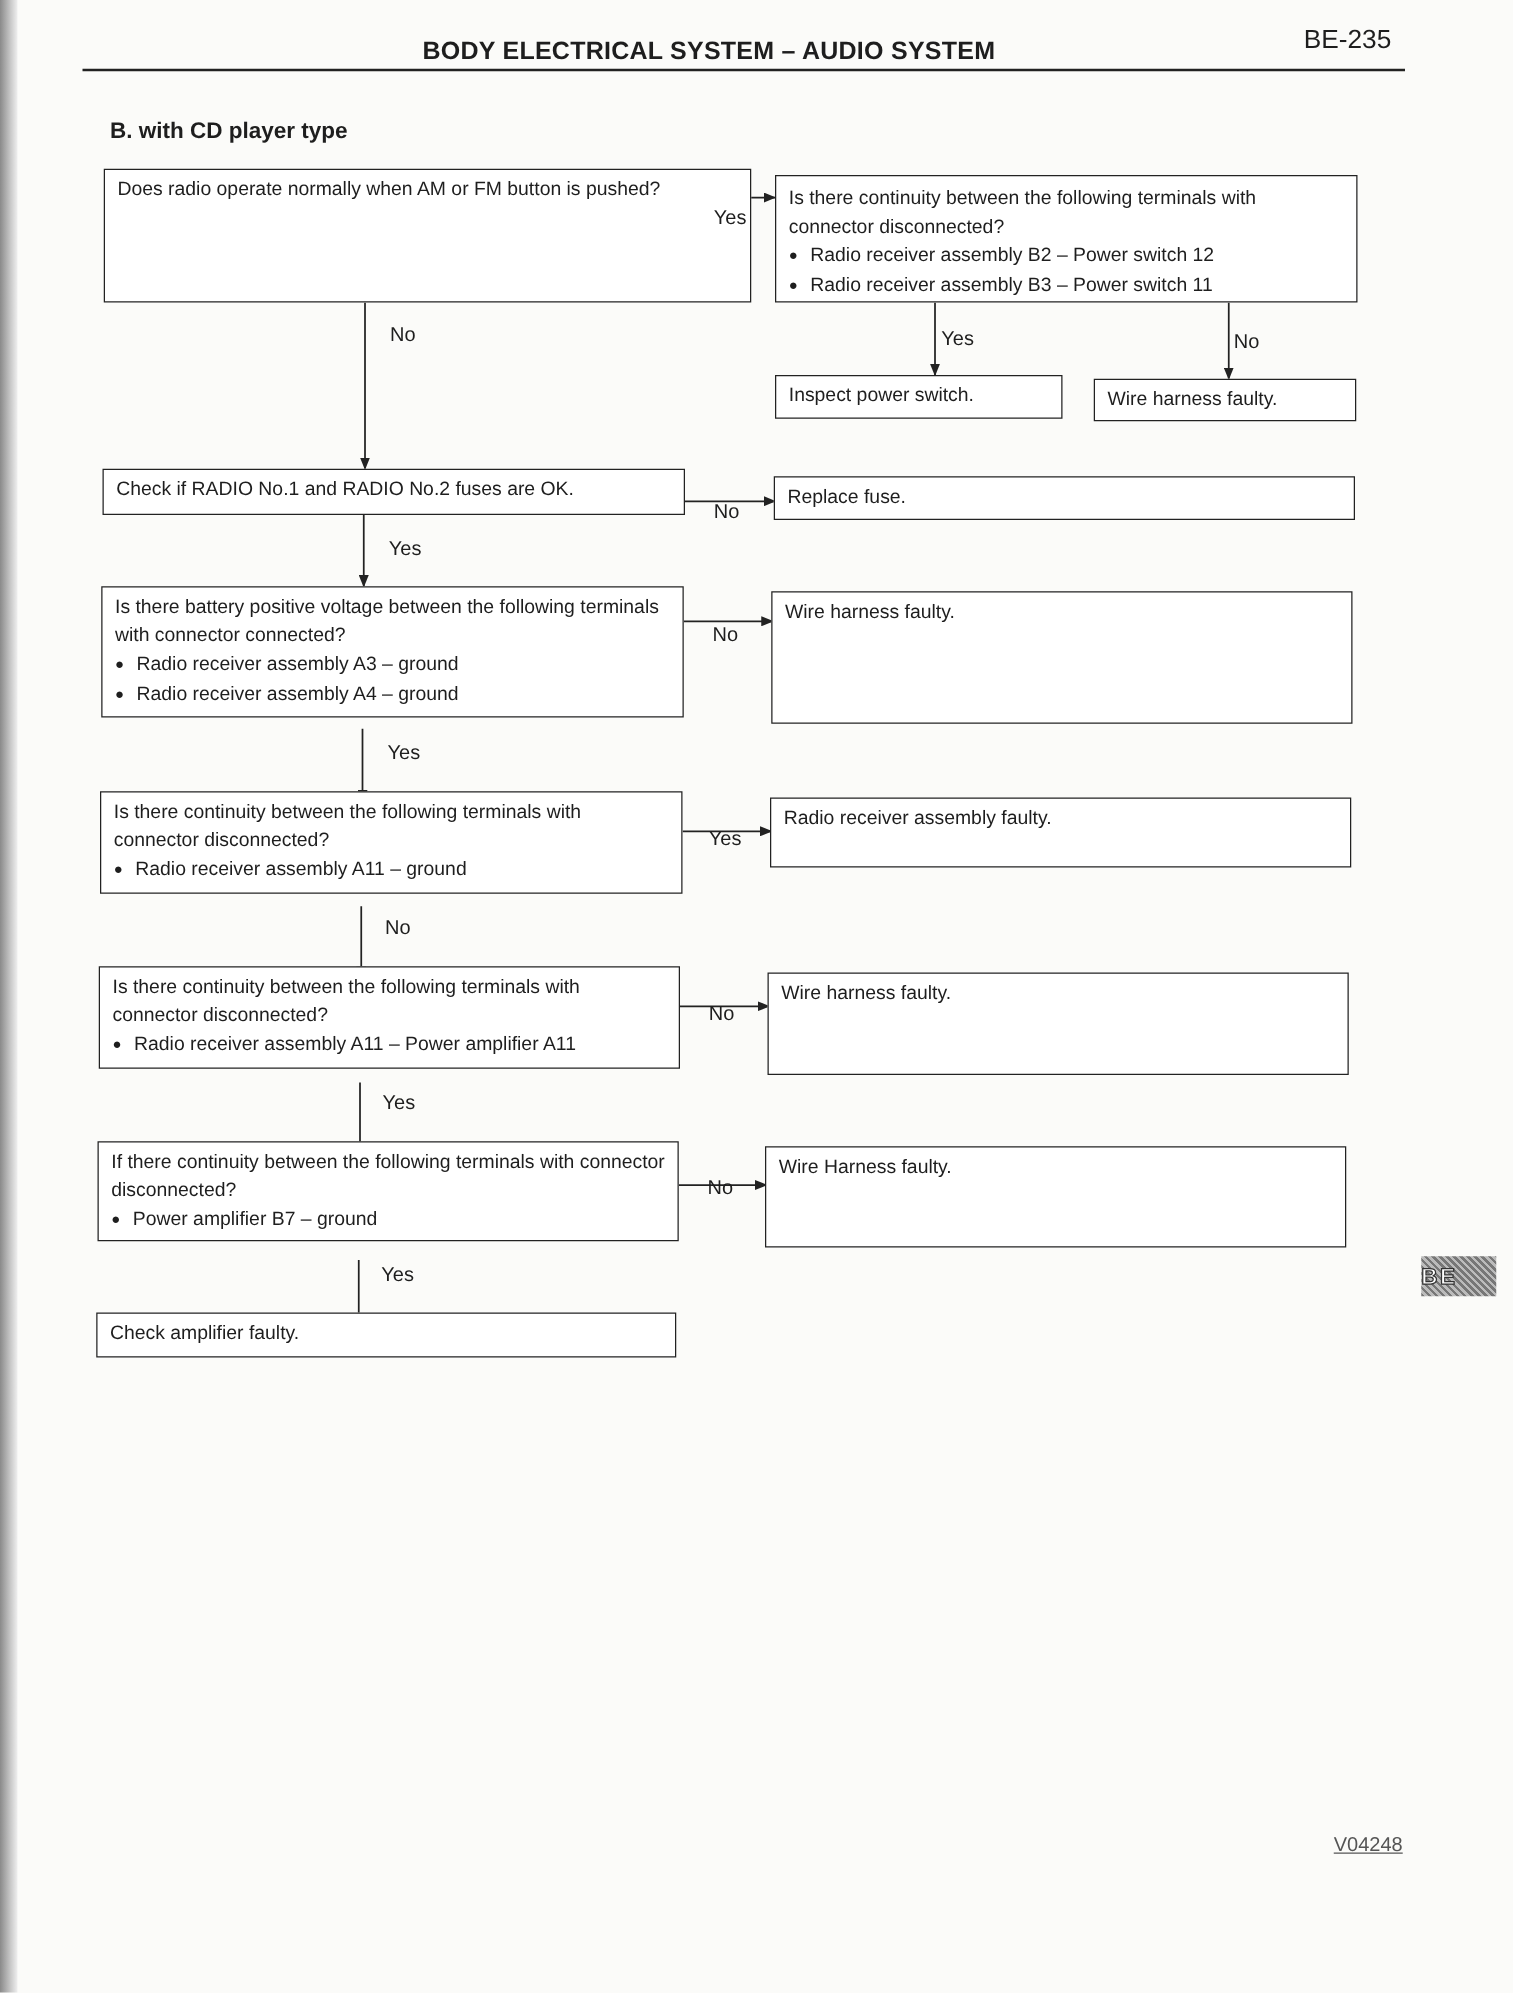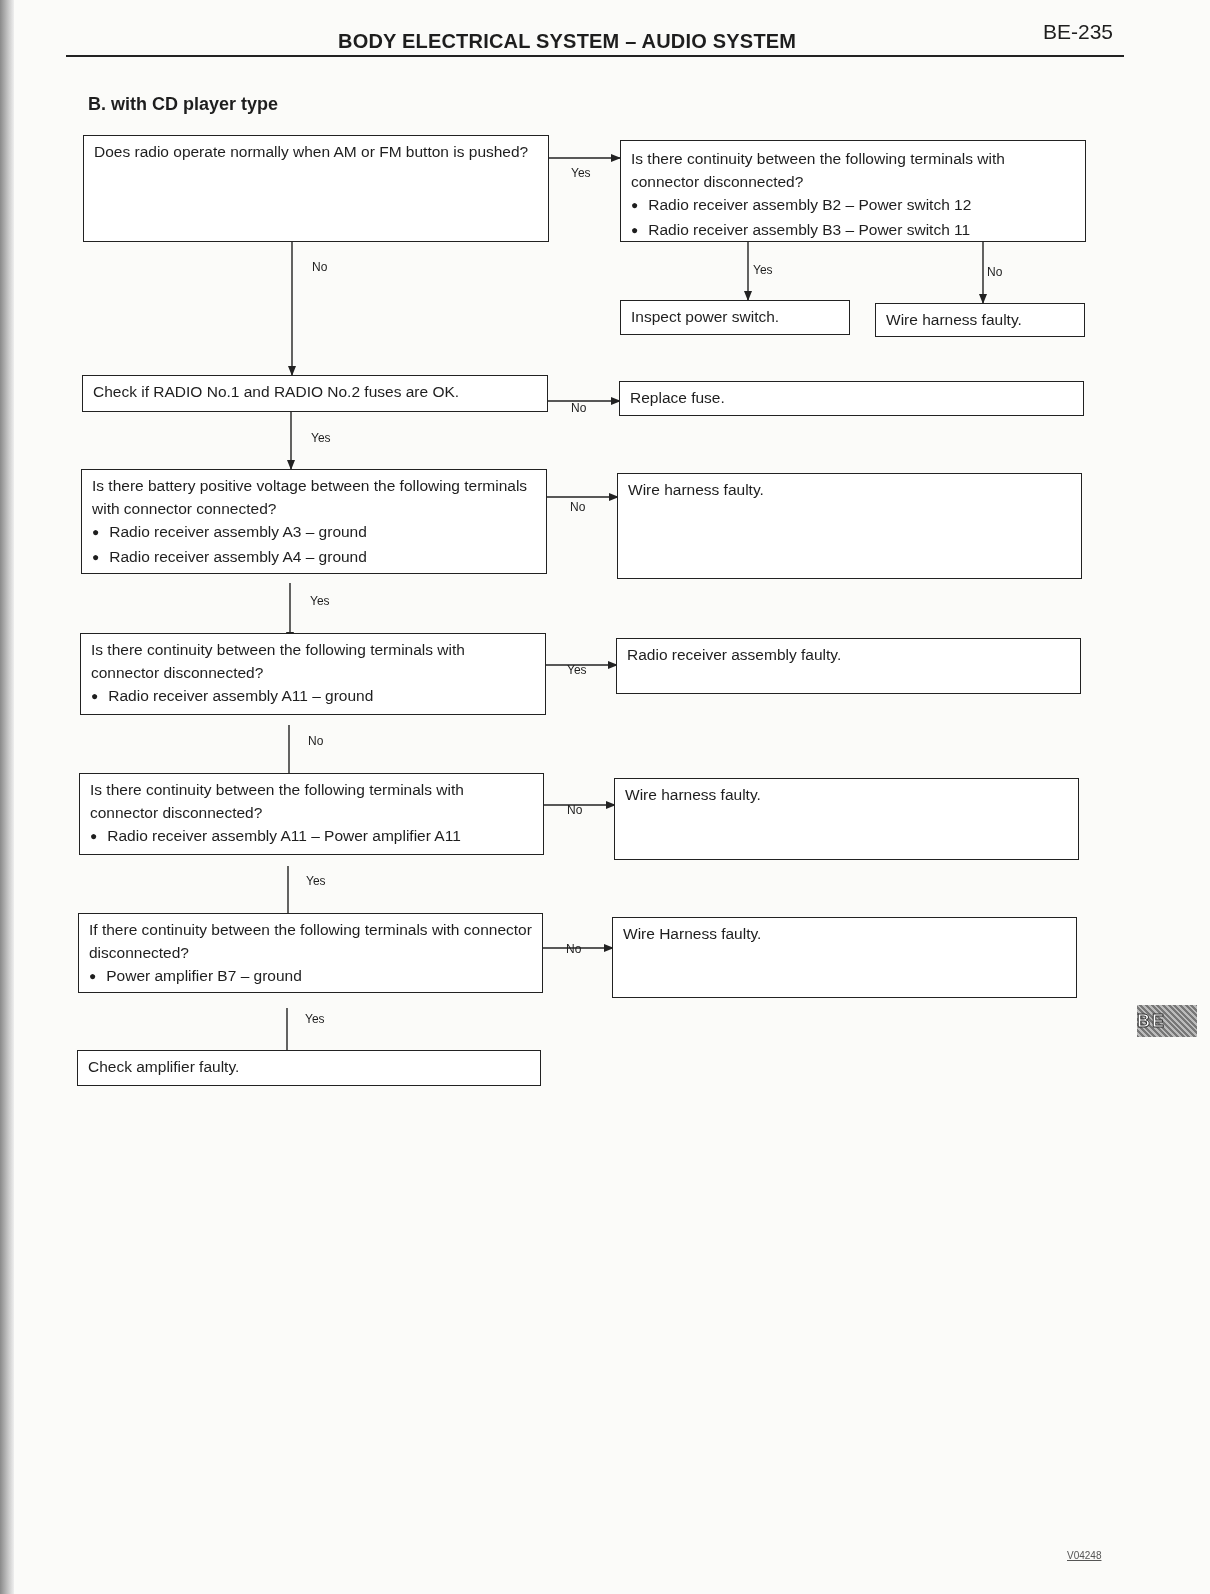--- a/index.html
+++ b/index.html
@@ -8,27 +8,27 @@
   .spine { position:absolute; left:0; top:0; width:14px; height:1594px;
            background:linear-gradient(90deg,#8a8a8a,#c8c8c8 60%,#efefef); }
   .hdr-title { position:absolute; left:338px; top:30px; font-size:20px; font-weight:bold; letter-spacing:0.2px; }
   .hdr-page { position:absolute; left:1043px; top:20px; font-size:21px; font-weight:normal; }
   .hdr-rule { position:absolute; left:66px; top:55px; width:1058px; height:2px; background:#222; }
   .section { position:absolute; left:88px; top:94px; font-size:18px; font-weight:bold; }
   .box { position:absolute; border:1.6px solid #222; background:#fff; box-sizing:border-box;
          font-size:15.5px; line-height:23px; padding:4px 10px; }
   .box .b { display:block; }
   .box .b::before { content:"\25CF"; font-size:12px; margin-right:10px; position:relative; top:-1px; }
-  .lbl { position:absolute; font-size:12px; }
+  .lbl { position:absolute; font-size:16px; }
   svg.conn { position:absolute; left:0; top:0; }
   .tab { position:absolute; left:1137px; top:1005px; width:60px; height:32px;
          background:repeating-linear-gradient(45deg,#777 0 2px,#bbb 2px 4px);
          font-size:18px; font-weight:bold; color:#fff; text-align:left; line-height:32px;
          letter-spacing:2px; -webkit-text-stroke:1px #333; }
-  .code { position:absolute; left:1067px; top:1550px; font-size:10px; color:#555;text-decoration:underline; }
+  .code { position:absolute; left:1067px; top:1468px; font-size:16px; color:#555;text-decoration:underline; }
 </style>
 </head>
 <body>
 
 <div class="spine"></div>
 
 <div class="hdr-title">BODY ELECTRICAL SYSTEM – AUDIO SYSTEM</div>
 <div class="hdr-page">BE-235</div>
 <div class="hdr-rule"></div>
 
@@ -51,21 +51,21 @@
     <line x1="290" y1="583" x2="290" y2="641" marker-end="url(#ah)"></line>
     <line x1="546" y1="665" x2="617" y2="665" marker-end="url(#ah)"></line>
     <line x1="289" y1="725" x2="289" y2="782" marker-end="url(#ah)"></line>
     <line x1="544" y1="805" x2="615" y2="805" marker-end="url(#ah)"></line>
     <line x1="288" y1="866" x2="288" y2="924" marker-end="url(#ah)"></line>
     <line x1="543" y1="948" x2="613" y2="948" marker-end="url(#ah)"></line>
     <line x1="287" y1="1008" x2="287" y2="1067" marker-end="url(#ah)"></line>
   </g>
 </svg>
 
-<div class="box" style="left:83px;top:135px;width:466px;height:107px;">
+<div class="box" style="left:83px;top:135px;width:518px;height:107px;">
   <span>Does radio operate normally when AM or FM button is pushed?</span>
 </div>
 <div class="lbl" style="left:571px;top:166px;">Yes</div>
 
 <div class="box" style="left:620px;top:140px;width:466px;height:102px;padding-top:6px;line-height:23px;">
   <span>Is there continuity between the following  terminals with connector disconnected?</span>
   <span class="b">Radio receiver assembly B2 – Power switch 12</span>
   <span class="b">Radio receiver assembly B3 – Power switch 11</span>
 </div>
 

